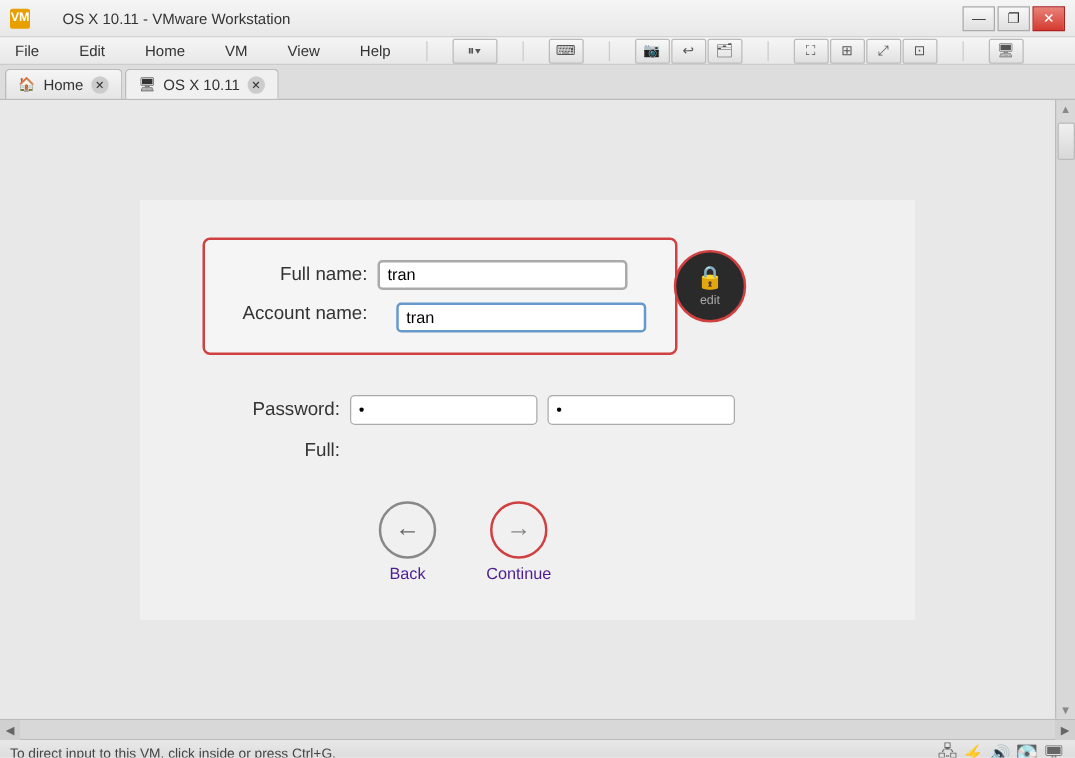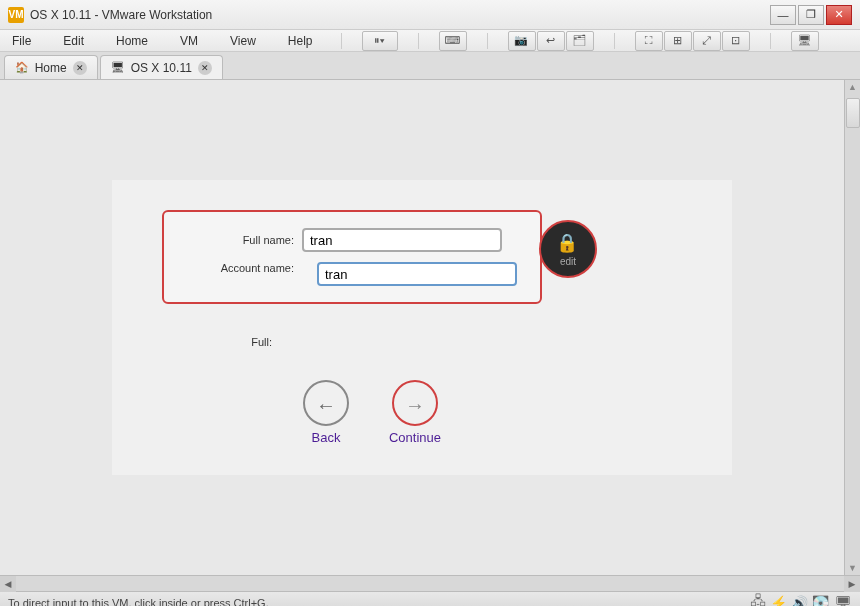--- a/index.html
+++ b/index.html
@@ -17,21 +17,21 @@
       user-select: none;
     }
     .title-bar-left { display: flex; align-items: center; gap: 6px; }
     .title-bar-icon {
       width: 16px; height: 16px;
       background: #e8a000;
       border-radius: 2px;
       display: flex; align-items: center; justify-content: center;
       font-size: 10px; color: white; font-weight: bold;
     }
-    .title-bar-text { font-size: 12px; color: #333; }
+    .title-bar-text { font-size: 12px; color: #333; margin-left: 20px; }
     .title-bar-controls { display: flex; gap: 2px; }
     .title-btn {
       width: 26px; height: 20px;
       border: 1px solid #aaa;
       background: linear-gradient(to bottom, #f8f8f8, #e0e0e0);
       cursor: pointer;
       display: flex; align-items: center; justify-content: center;
       font-size: 11px; color: #333;
     }
     .title-btn.close { background: linear-gradient(to bottom, #e8827a, #d43b30); color: white; border-color: #b02020; }
@@ -159,21 +159,21 @@
 
     .form-row {
       display: flex;
       align-items: center;
       margin-bottom: 10px;
       gap: 8px;
     }
     .form-row:last-child { margin-bottom: 0; gap: 23px; }
 
     .form-label {
-      font-size: 11px;
+      font-size: 15px;
       color: #333;
       text-align: right;
       width: 110px;
       flex-shrink: 0;
     }
 
     .form-input {
       width: 200px;
       height: 24px;
       border: 2px solid #6699cc;
@@ -403,20 +403,25 @@
             </div>
           </div>
         </div>
 
         <div class="avatar-circle">
           <span class="avatar-lock">🔒</span>
           <span class="avatar-label">edit</span>
         </div>
       </div>
 
+      <div class="password-row">
+        <span class="form-label">Password:</span>
+        <input class="pwd-input" type="password" value="x" style="">
+        <input class="pwd-input" type="password" value="x" style="">
+      </div>
 
       <div class="hint-row">
         <span class="form-label">Full:</span>
       </div>
 
       <div class="nav-buttons">
         <div style="display:flex;flex-direction:column;align-items:center;gap:4px;margin-left:40px;">
           <div class="nav-btn-circle">
             <span>←</span>
           </div>

